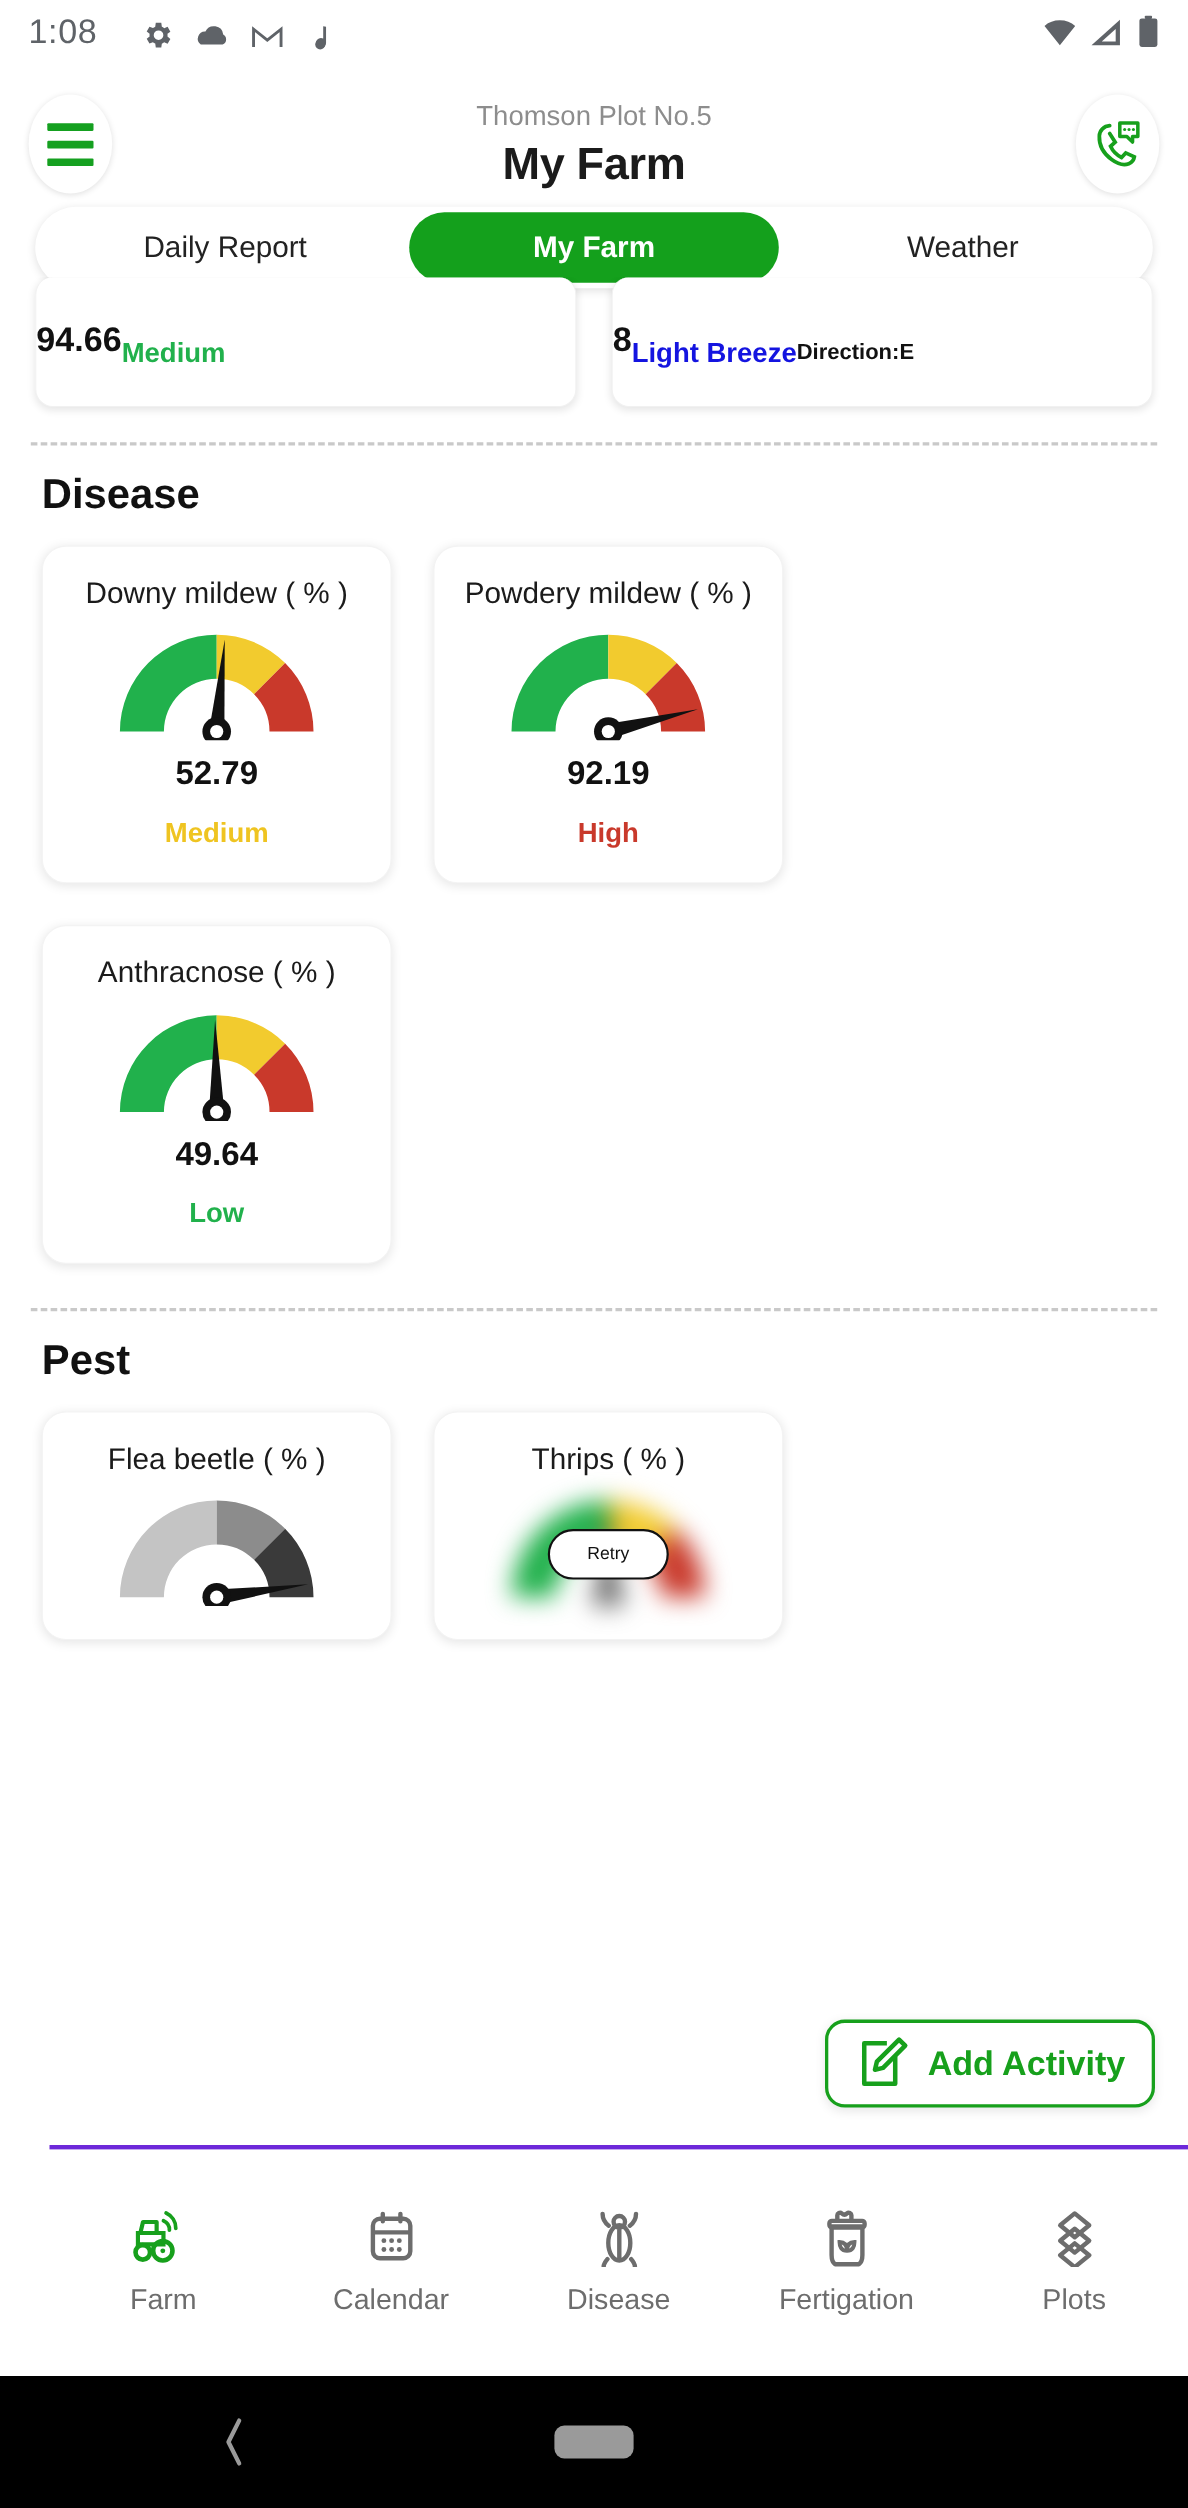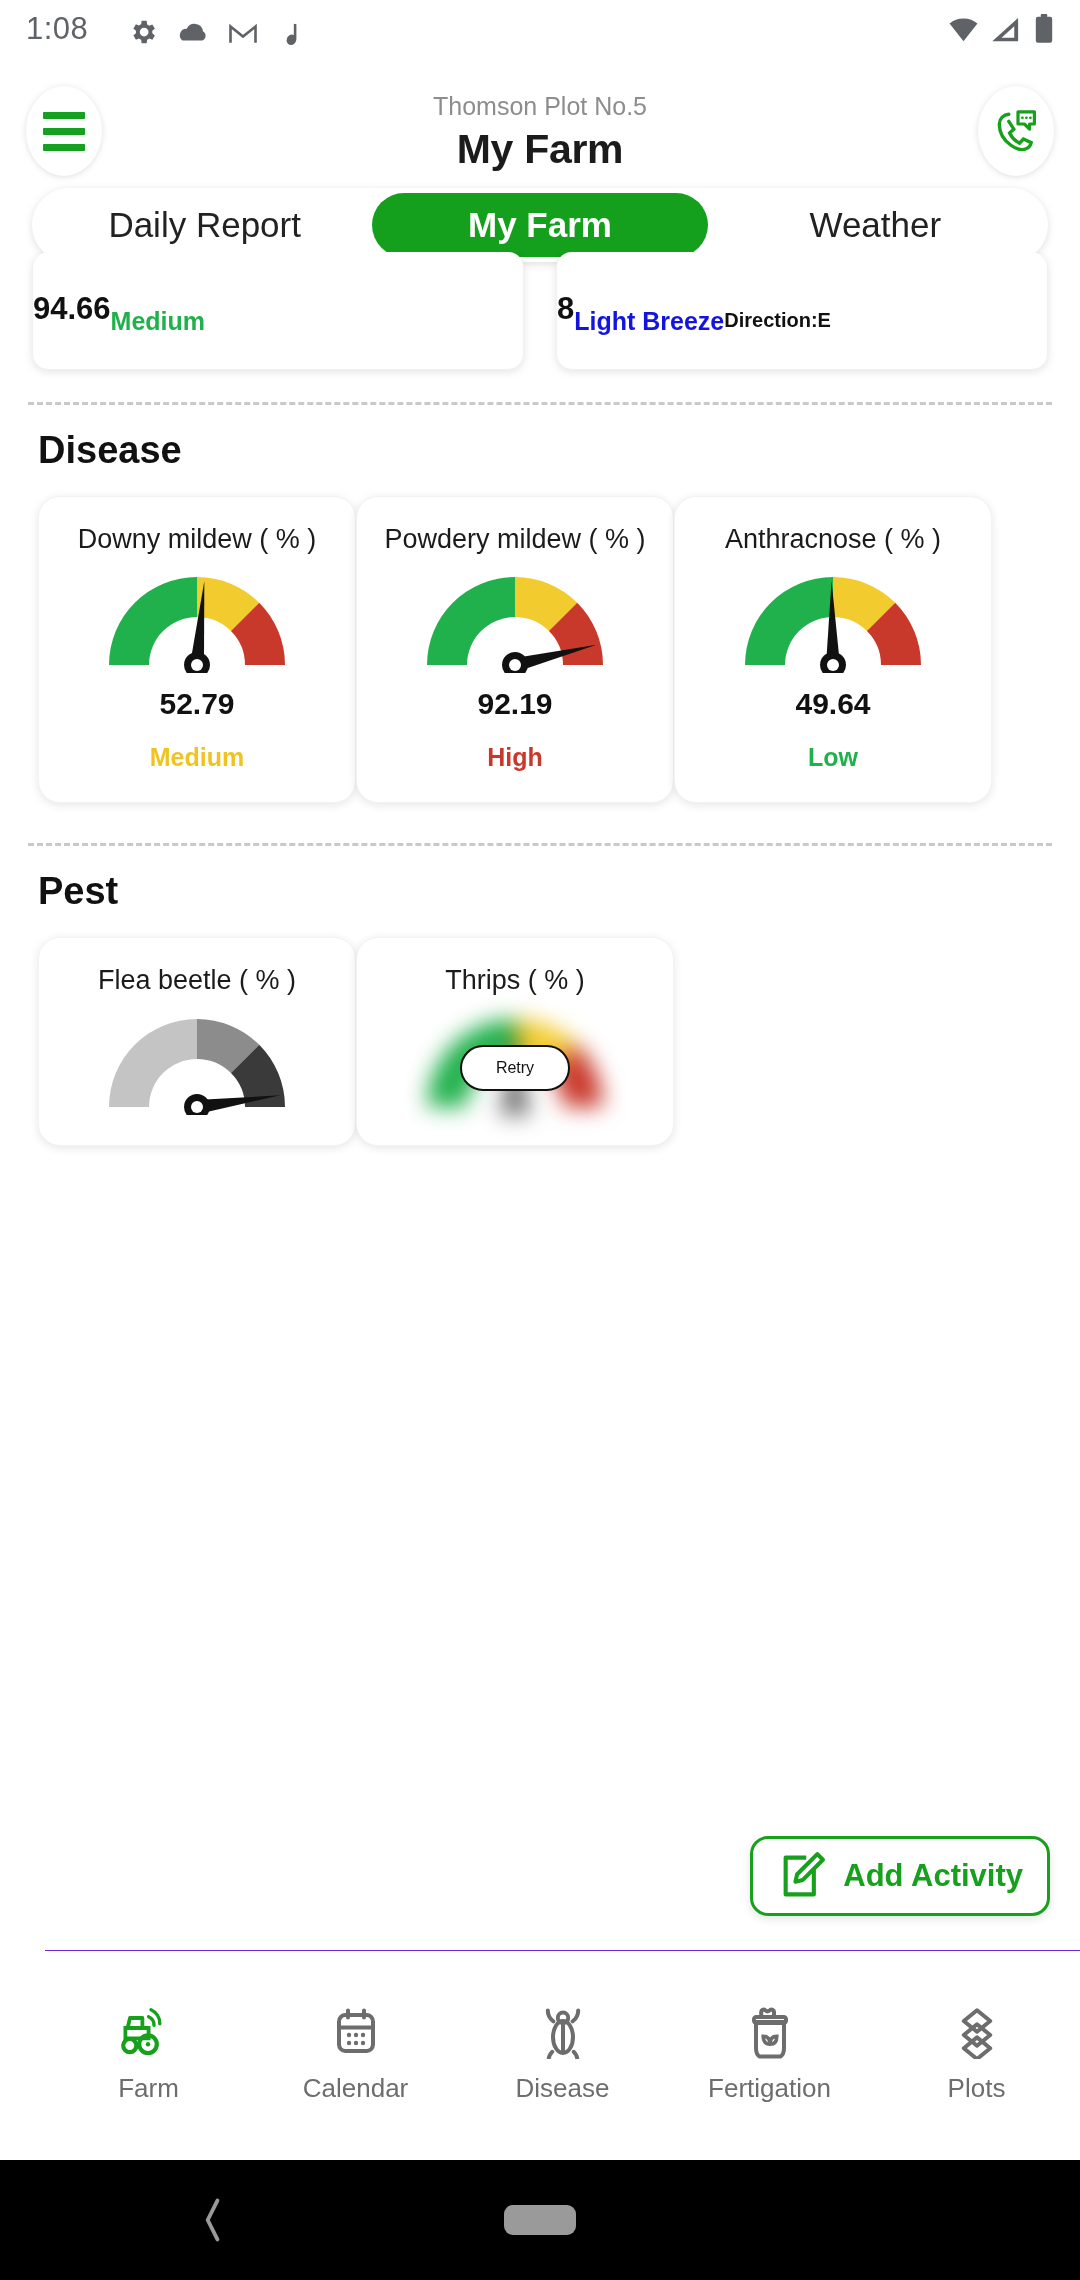--- a/index.html
+++ b/index.html
@@ -40,21 +40,21 @@
 
   
   .tabwrap { padding: 12px 32px 0; }
   .tabbar {
     height: 74px; background: #fff; border-radius: 40px;
     box-shadow: 0 2px 9px rgba(0,0,0,.13);
     display: flex; align-items: center; padding: 5px;
   }
   .tab {
     flex: 1; height: 100%; display: flex; align-items: center; justify-content: center;
-    font-size: 35px; color: #222; border-radius: 34px; white-space: nowrap;
+    font-size: 27px; color: #222; border-radius: 34px; white-space: nowrap;
   }
   .tab.active { background: #14A01C; color: #fff; font-weight: 700; }
 
   
   .content { position: absolute; left: 0; right: 0; top: 252px; bottom: 330px; overflow: hidden; }
 
   
   .wrow { display: flex; gap: 32px; padding: 0 32px; }
   .wcard {
     flex: 1; background: #fff; border-radius: 16px;
@@ -68,21 +68,21 @@
   .wdir { font-size: 20px; font-weight: 700; color: #111; margin-top: 20px; }
 
   .dashed { border-top: 3px dashed #c9c9c9; margin: 32px 28px 0; }
 
   .section-title {
     font-size: 38px; font-weight: 700; color: #111;
     padding: 24px 38px 4px;
   }
 
   
-  .grid { display: flex; flex-wrap: wrap; padding: 20px 38px 0; }
+  .grid { display: flex; flex-wrap: wrap; gap: 38px; padding: 20px 38px 0; }
   .gcard {
     width: 318px; background: #fff; border-radius: 22px;
     box-shadow: 0 2px 10px rgba(0,0,0,.10);
     border: 1px solid #f3f3f3;
     padding: 26px 10px 30px;
     display: flex; flex-direction: column; align-items: center;
   }
   .gtitle { font-size: 27px; color: #1b1b1b; text-align: center; line-height: 1.2; }
   .gauge { margin-top: 14px; position: relative; width: 190px; height: 104px; }
   .gval { font-size: 30px; font-weight: 700; color: #111; margin-top: 14px; }
@@ -101,21 +101,21 @@
     background: #fff; border: 3px solid #17A01C; border-radius: 18px;
     height: 80px; padding: 0 24px;
     display: flex; align-items: center; gap: 14px;
     box-shadow: 0 3px 10px rgba(0,0,0,.10);
   }
   .aa-label { font-size: 31px; font-weight: 700; color: #17A01C; white-space: nowrap; }
 
   
   .bottomnav {
     position: absolute; left: 0; right: 0; bottom: 120px; height: 210px;
-    background: #fff; border-top: 1px solid #6d28d9;
+    background: #fff; border-top: 4px solid #6d28d9;
     display: flex; align-items: center; margin-left: 45px;
   }
   .nav-item {
     flex: 1; display: flex; flex-direction: column; align-items: center; gap: 14px;
   }
   .nav-label { font-size: 26px; color: #6d6d6d; }
   .nav-item.active .nav-label { color: #6d6d6d; }
 
   
   .sysnav {

